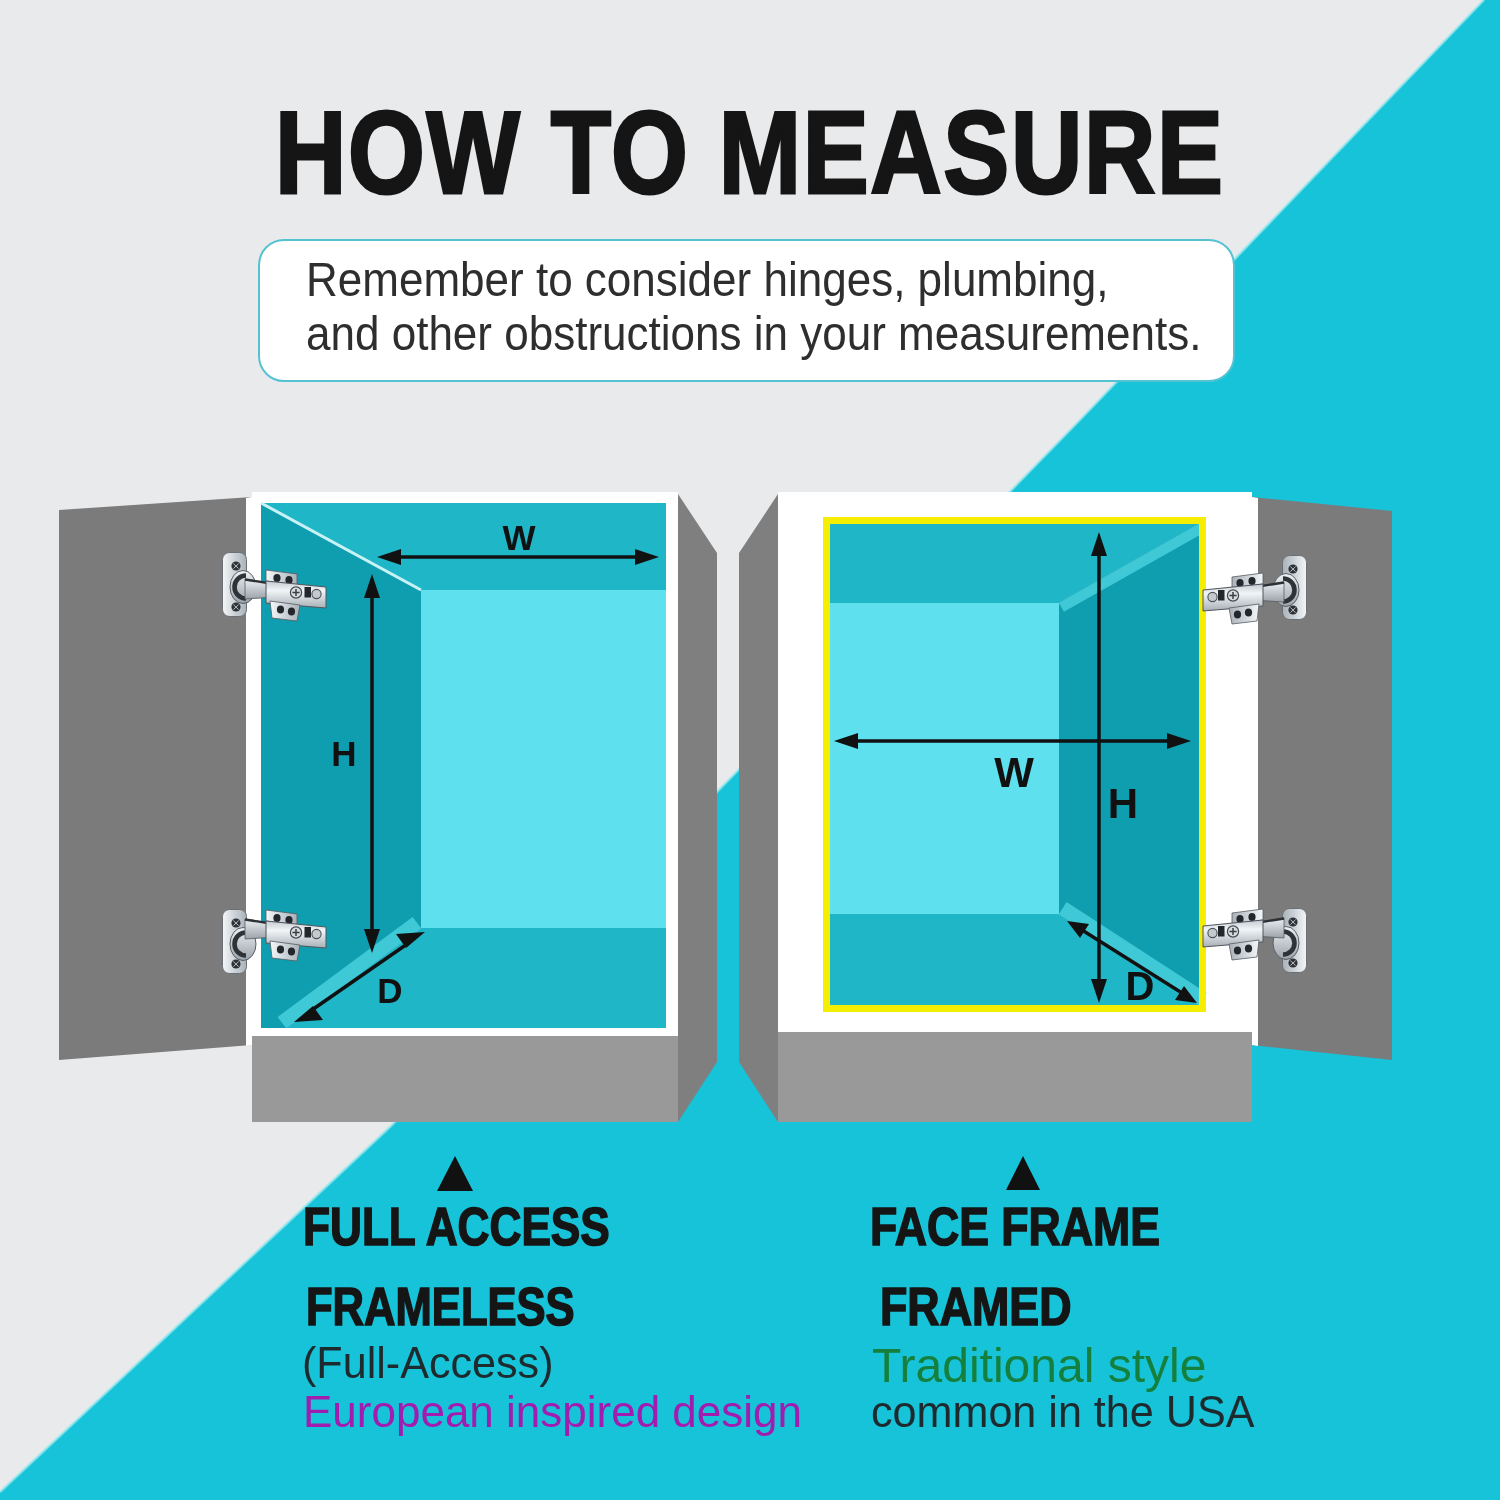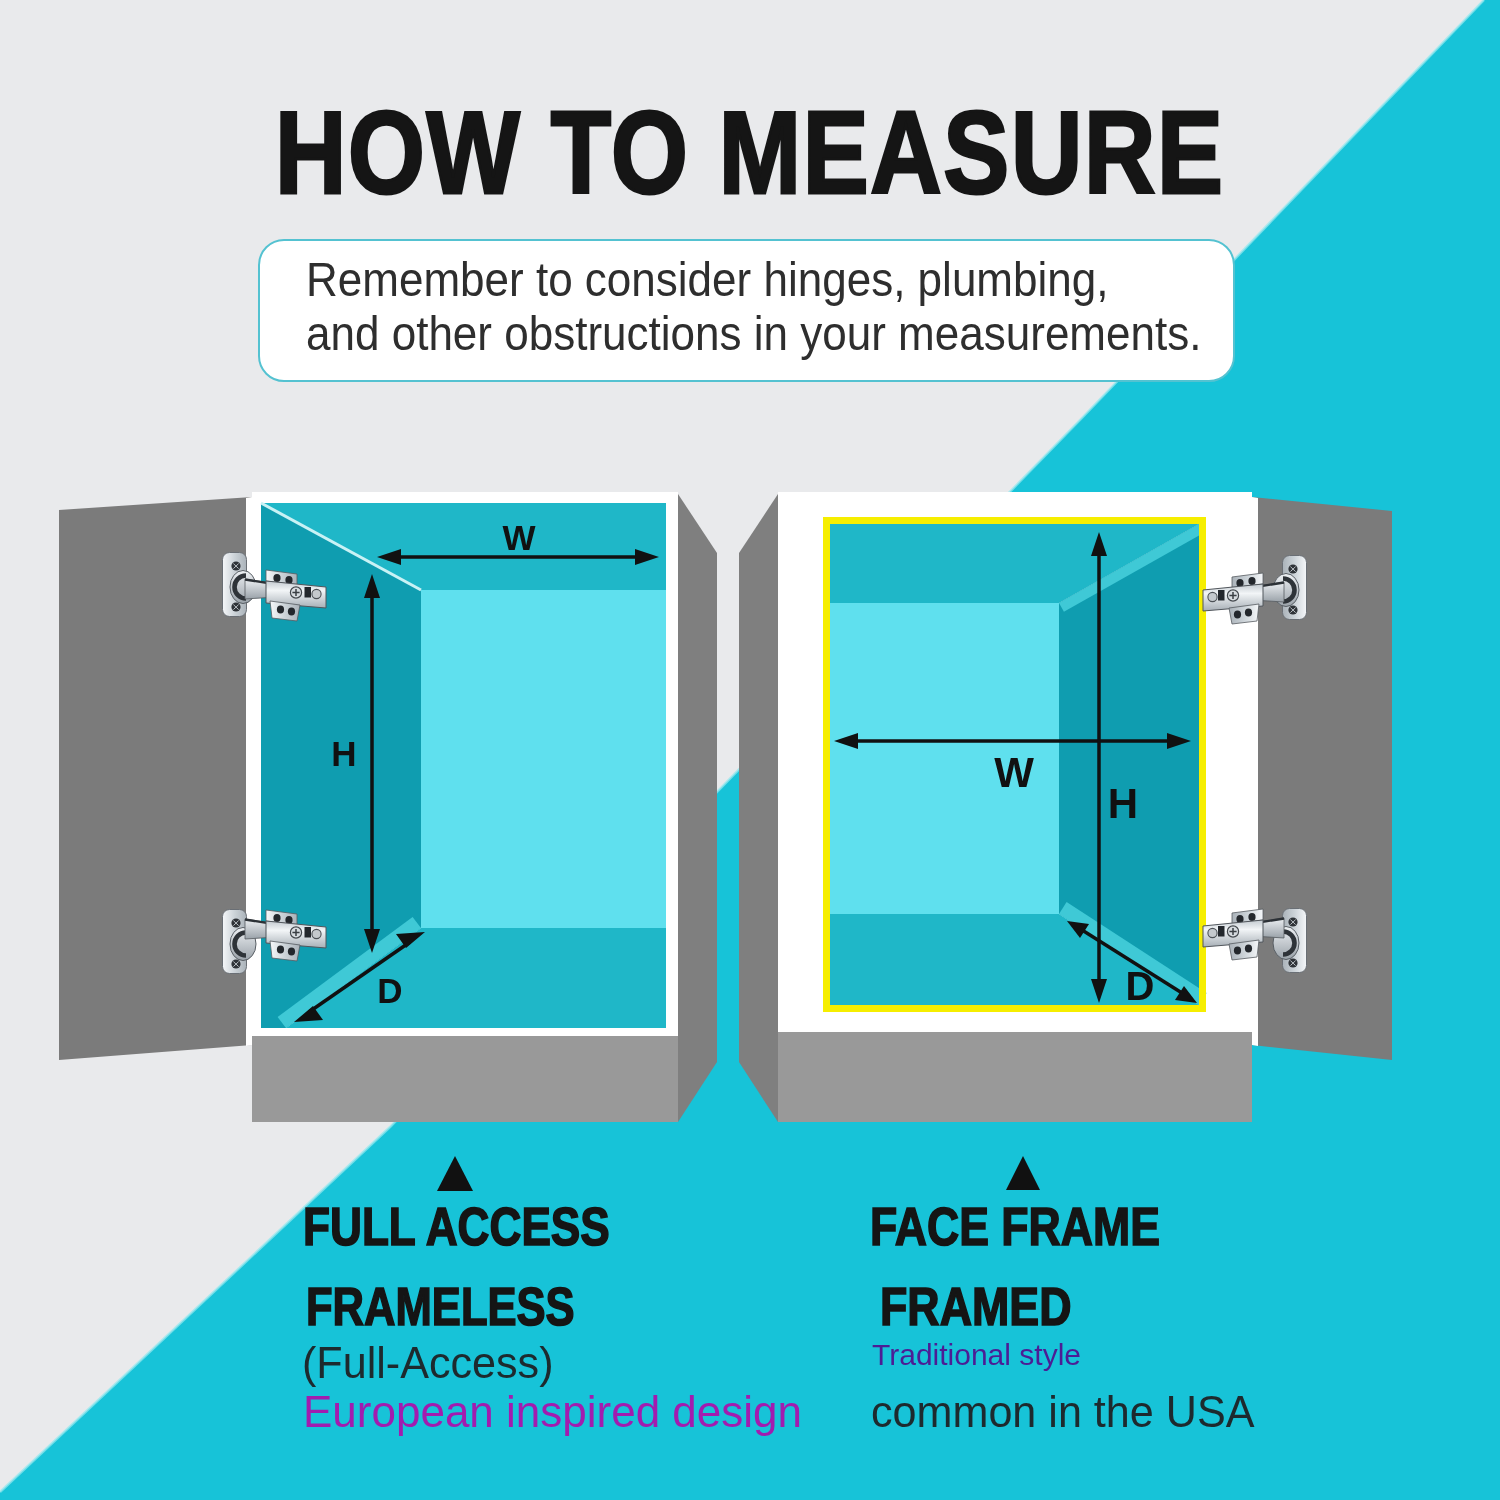--- a/index.html
+++ b/index.html
@@ -189,17 +189,17 @@
 <div class="t" id="ff" style="-webkit-text-stroke:1.6px #151515;left:870px;top:1195px;font-size:54px;font-weight:bold;transform:scaleX(0.826);">FACE FRAME</div>
 
 <div class="t" id="fl" style="-webkit-text-stroke:1.6px #151515;left:306px;top:1276px;font-size:53px;font-weight:bold;transform:scaleX(0.822);">FRAMELESS</div>
 
 <div class="t" id="fd" style="-webkit-text-stroke:1.6px #151515;left:880px;top:1276px;font-size:53px;font-weight:bold;transform:scaleX(0.845);">FRAMED</div>
 
 <div class="t" id="fs1" style="left:302px;top:1338px;font-size:44px;color:#1d2a2e;transform:scaleX(0.98);">(Full-Access)</div>
 
 <div class="t" id="fs2" style="left:303px;top:1387px;font-size:44px;color:#a21caf;">European inspired design</div>
 
-<div class="t" id="td1" style="left:872px;top:1338px;font-size:30px;color:#4c1d95;">Traditional style</div>
+<div class="t" id="td1" style="left:872px;top:1338px;font-size:48px;color:#15803d;">Traditional style</div>
 
 <div class="t" id="td2" style="left:871px;top:1387px;font-size:44px;color:#1d2a2e;transform:scaleX(0.98);">common in the USA</div>
 
 </div>
 
 </body></html>

